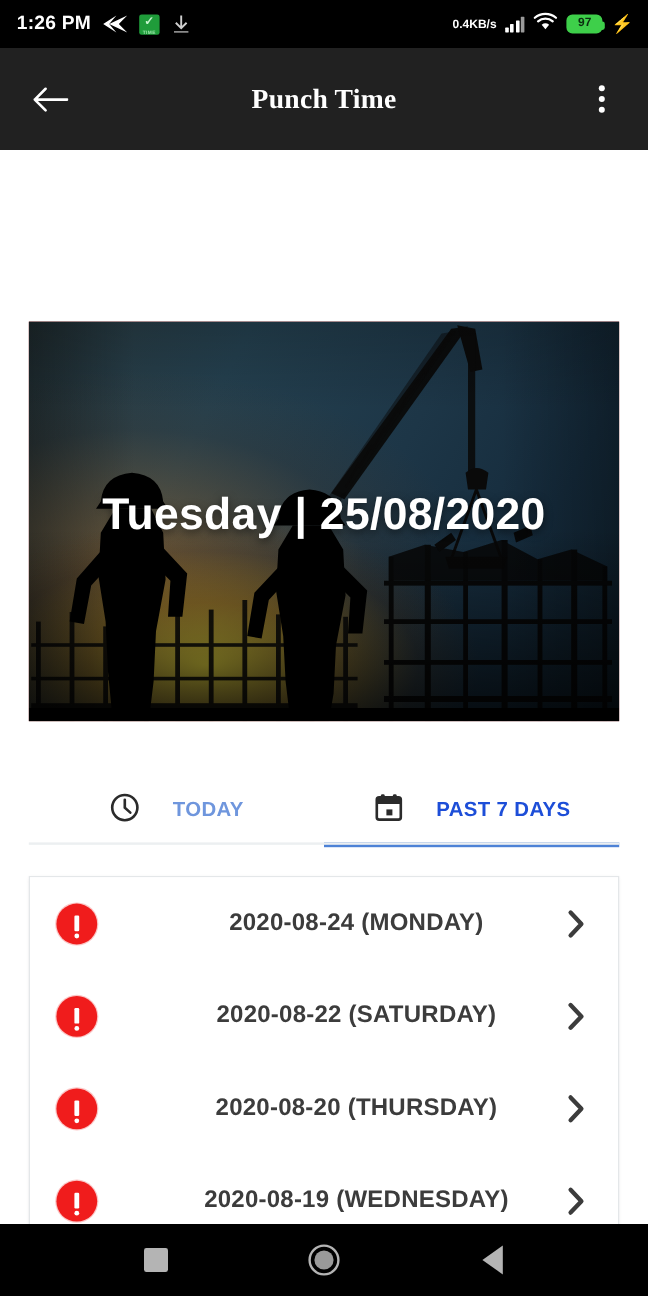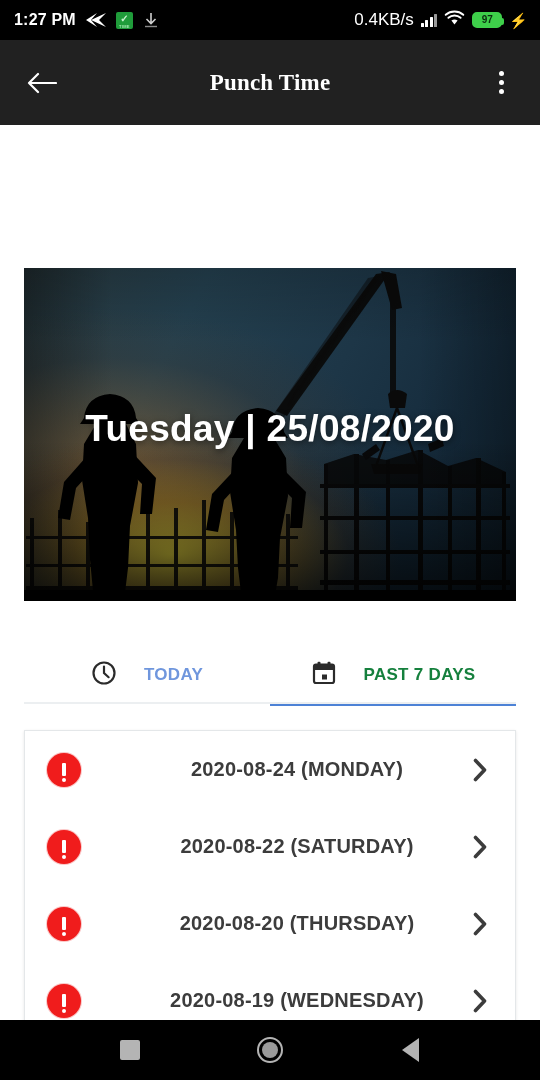--- a/index.html
+++ b/index.html
@@ -13,21 +13,21 @@
 
   
   .statusbar{
     height:40px; background:#000000; color:#ffffff;
     display:flex; align-items:center; padding:0 12px 0 14px;
     font-size:16px; font-weight:bold;
   }
   .sb-left{ display:flex; align-items:center; gap:9px; }
   .sb-time{ font-size:16px; font-weight:bold; letter-spacing:.2px; }
   .sb-right{ margin-left:auto; display:flex; align-items:center; gap:7px; }
-  .sb-net{ font-size:17px; font-weight:normal; }
+  .sb-net{ font-size:10px; font-weight:bold; }
 
   .ic-send{ width:22px;height:16px; display:block; }
   .ic-app{
     width:17px;height:17px; border-radius:2px;
     background:#1f9c3a; display:flex; align-items:center; justify-content:center;
     position:relative; overflow:hidden;
   }
   .ic-app .chk{ font-size:10px; color:#c8f5cf; line-height:1; margin-top:-3px; font-weight:bold;}
   .ic-app .lbl{ position:absolute; bottom:0; left:0; right:0; font-size:4px; color:#9fe8ad; text-align:center; letter-spacing:.3px;}
   .ic-dl{ width:18px;height:18px; display:block; }
@@ -89,21 +89,21 @@
 
   
   .tabs{
     position:absolute; left:24px; top:519px; width:492px; height:62px;
     display:flex; background:#ffffff;
   }
   .tab{
     flex:1; display:flex; align-items:center; justify-content:center; gap:27px;
     position:relative; height:62px;
   }
-  .tab-label{ color:#15803d; font-size:17px; font-weight:bold; letter-spacing:.3px; }
+  .tab-label{ color:#1d4ed8; font-size:17px; font-weight:bold; letter-spacing:.3px; }
   .tab.inactive .tab-label{ color:#6f96dd; }
   .tab .ind{ position:absolute; left:0; right:0; bottom:0; height:4px; background:#4d82d6; }
   .tabs-divider{ position:absolute; left:24px; top:577px; width:492px; height:2px; background:#eceff1; }
 
   
   .card{
     position:absolute; left:24px; top:605px; width:492px; height:410px;
     background:#ffffff; border:1px solid #e4e7e9;
     box-shadow:0 1px 3px rgba(0,0,0,.10);
     overflow:hidden;
@@ -143,21 +143,21 @@
               display:flex;align-items:center;justify-content:center; }
   .nv-circle i{ width:16px;height:16px;border-radius:50%;background:#9a9a9a;display:block; }
   .nv-tri{ width:0;height:0;border-top:12px solid transparent;border-bottom:12px solid transparent;
            border-right:17px solid #b4b4b4; }
 </style>
 </head>
 <body>
 
 <div class="statusbar">
   <div class="sb-left">
-    <span class="sb-time">1:27 PM</span>
+    <span class="sb-time">1:26 PM</span>
     <span>
       <svg class="ic-send" viewBox="0 0 22 16">
           <path d="M21 1 L6 8 L21 15 L14 8 Z" fill="#ffffff"></path>
           <path d="M12 1 L1 8 L12 15 L6 8 Z" fill="#ffffff"></path>
         </svg>
     </span>
     <span class="ic-app">
       <span class="chk">✓</span>
       <span class="lbl">TIME</span>
     </span>

